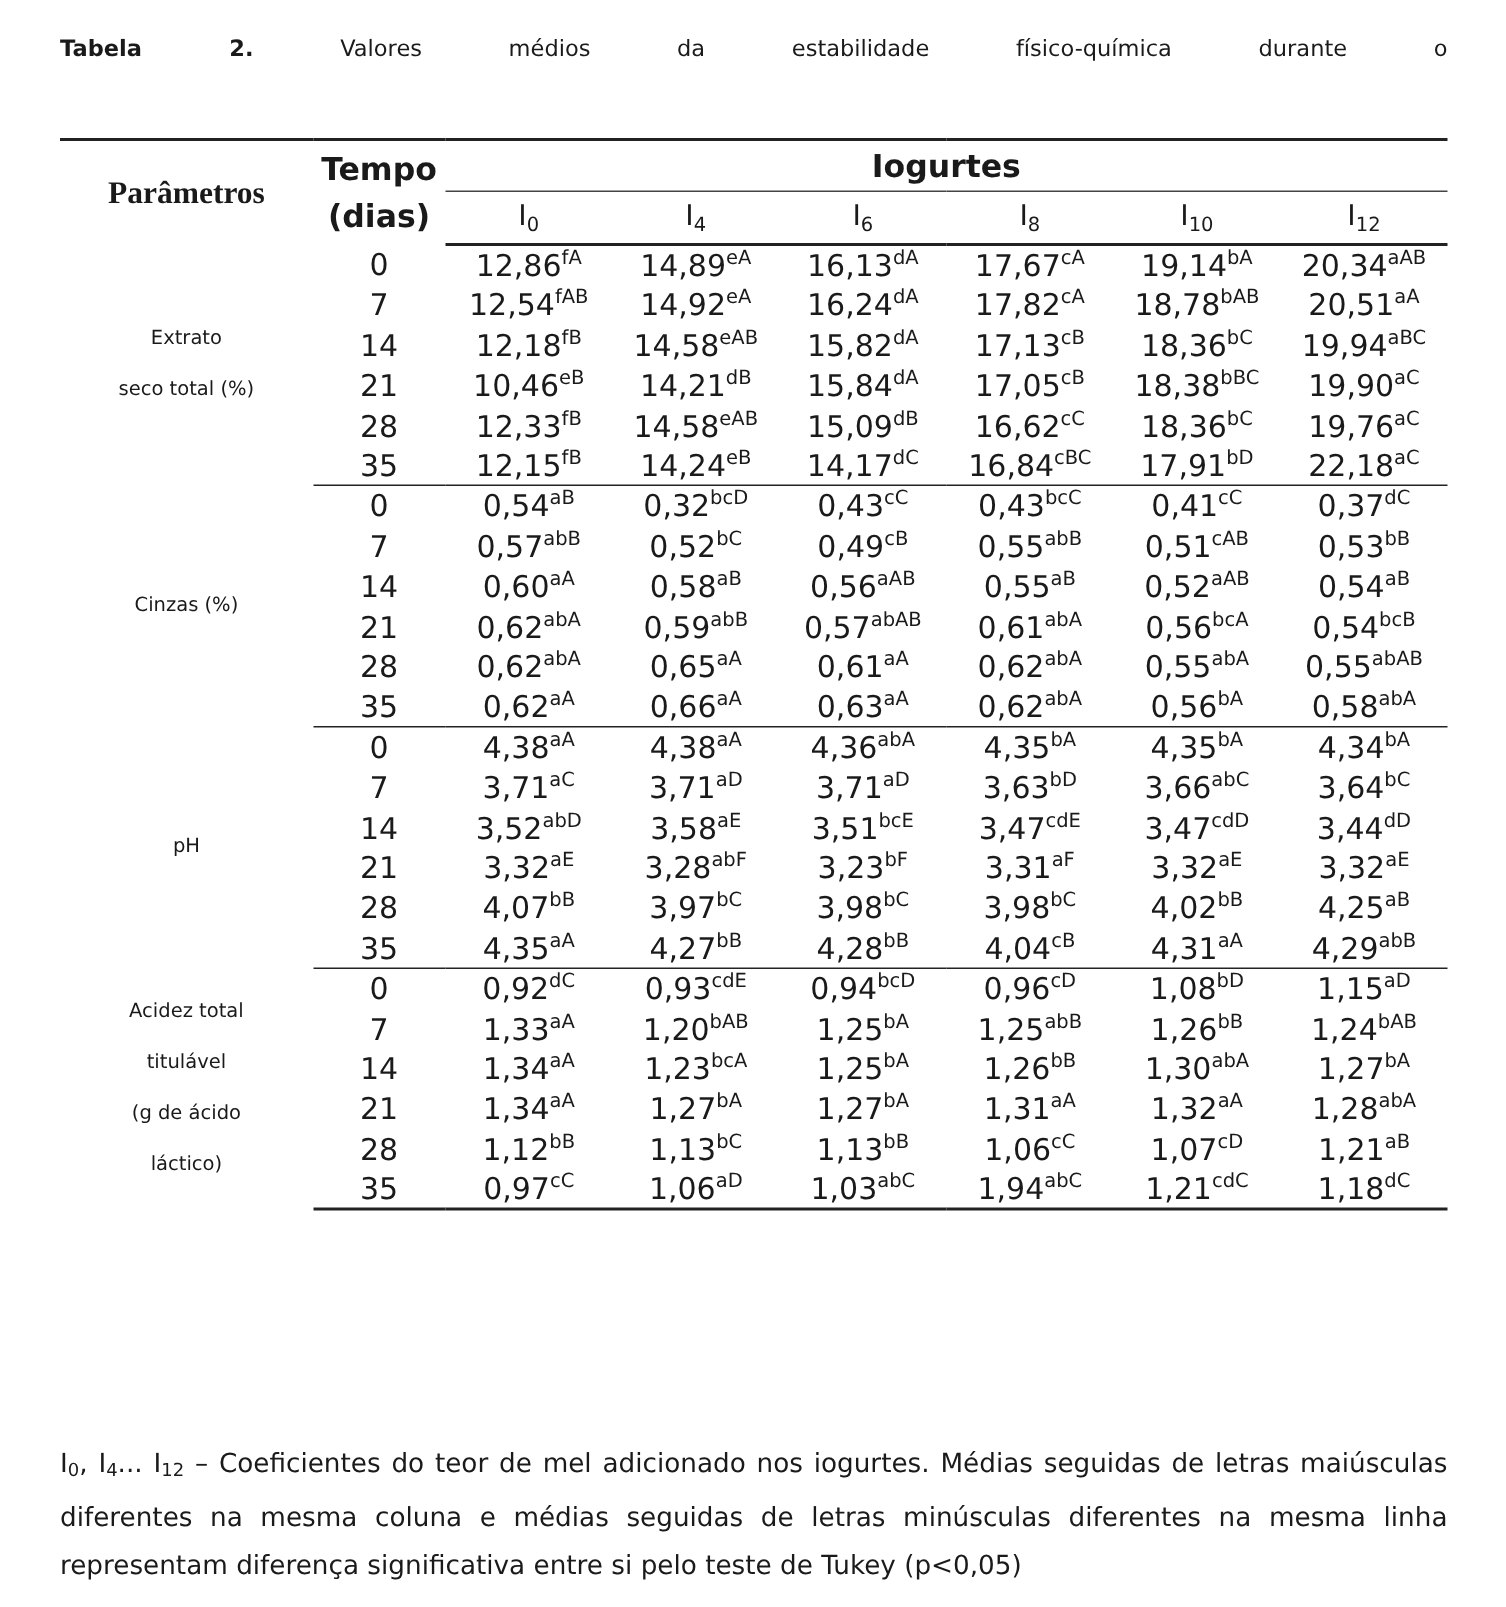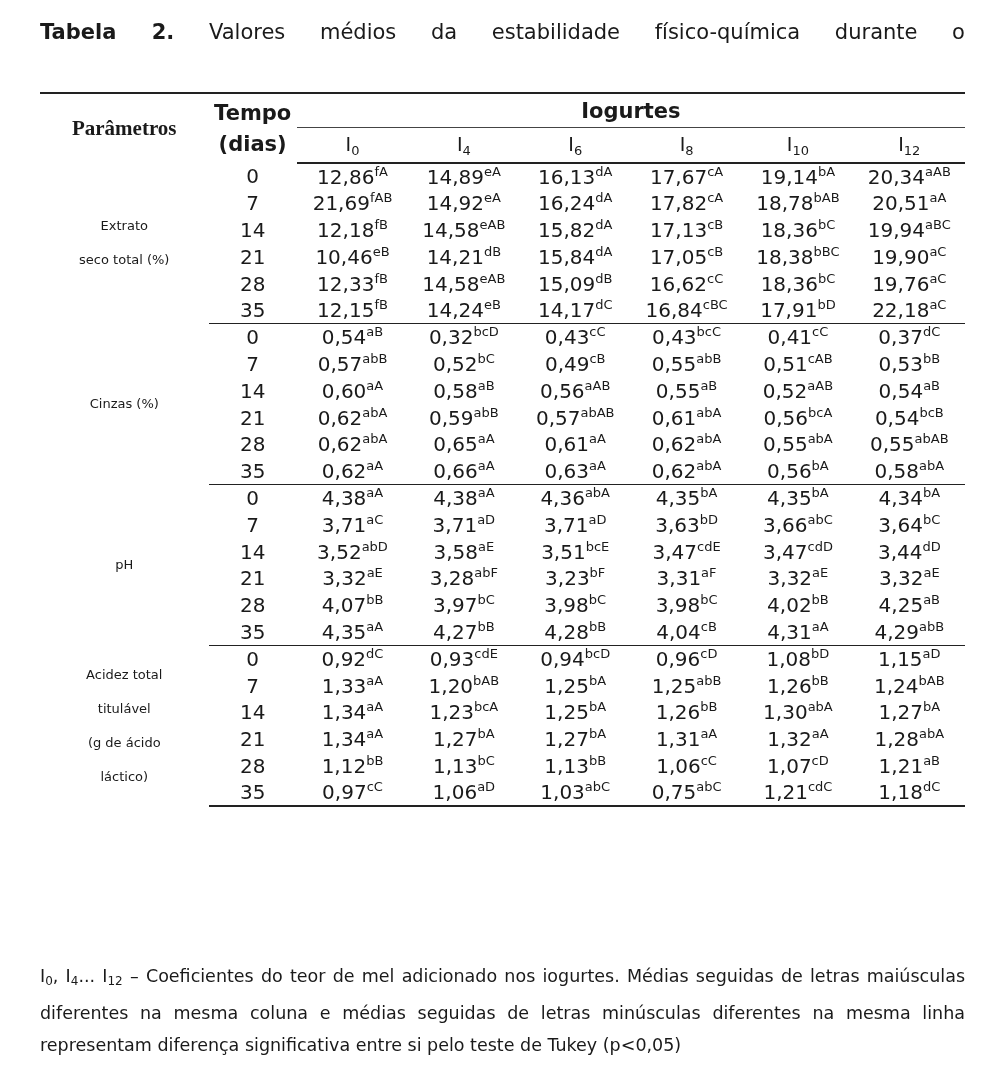--- a/index.html
+++ b/index.html
@@ -3,21 +3,21 @@
   <meta charset="utf-8">
   <style>
     html, body { margin: 0; padding: 0; background: #ffffff; }
     body {
       width: 1004px; height: 1071px; position: relative; overflow: hidden;
       font-family: "DejaVu Sans", "Liberation Sans", sans-serif;
       color: #1a1a1a;
     }
     .caption {
       position: absolute; left: 40px; top: 14px; width: 925px;
-      font-size: 21px; line-height: 36px; text-align: justify;
+      font-size: 15px; line-height: 36px; text-align: justify;
       text-align-last: left;
     }
     .caption .cap-label { font-weight: bold; }
     .caption .species { font-style: italic; }
     .caption .line1 { text-align: justify; text-align-last: justify; display: block; }
     .caption .line2 { display: block; }
 
     table.data {
       position: absolute; left: 40px; top: 92px; width: 925px;
       border-collapse: collapse; font-size: 19.5px;
@@ -79,21 +79,21 @@
         <td class="tempo">0</td>
         <td class="val"><span>12,86</span><sup>fA</sup></td>
         <td class="val"><span>14,89</span><sup>eA</sup></td>
         <td class="val"><span>16,13</span><sup>dA</sup></td>
         <td class="val"><span>17,67</span><sup>cA</sup></td>
         <td class="val"><span>19,14</span><sup>bA</sup></td>
         <td class="val"><span>20,34</span><sup>aAB</sup></td>
       </tr>
       <tr>
         <td class="tempo">7</td>
-        <td class="val"><span>21,69</span><sup>fAB</sup></td>
+        <td class="val"><span>12,54</span><sup>fAB</sup></td>
         <td class="val"><span>14,92</span><sup>eA</sup></td>
         <td class="val"><span>16,24</span><sup>dA</sup></td>
         <td class="val"><span>17,82</span><sup>cA</sup></td>
         <td class="val"><span>18,78</span><sup>bAB</sup></td>
         <td class="val"><span>20,51</span><sup>aA</sup></td>
       </tr>
       <tr>
         <td class="tempo">14</td>
         <td class="val"><span>12,18</span><sup>fB</sup></td>
         <td class="val"><span>14,58</span><sup>eAB</sup></td>
@@ -289,20 +289,20 @@
         <td class="val"><span>1,13</span><sup>bB</sup></td>
         <td class="val"><span>1,06</span><sup>cC</sup></td>
         <td class="val"><span>1,07</span><sup>cD</sup></td>
         <td class="val"><span>1,21</span><sup>aB</sup></td>
       </tr>
       <tr>
         <td class="tempo">35</td>
         <td class="val"><span>0,97</span><sup>cC</sup></td>
         <td class="val"><span>1,06</span><sup>aD</sup></td>
         <td class="val"><span>1,03</span><sup>abC</sup></td>
-        <td class="val"><span>0,75</span><sup>abC</sup></td>
+        <td class="val"><span>1,94</span><sup>abC</sup></td>
         <td class="val"><span>1,21</span><sup>cdC</sup></td>
         <td class="val"><span>1,18</span><sup>dC</sup></td>
       </tr>
     </tbody>
   </table>
 
 <div class="footnote" id="footnote"><span>I</span><sub>0</sub><span>, </span><span>I</span><sub>4</sub><span>... </span><span>I</span><sub>12</sub><span> – Coeficientes do teor de mel adicionado nos iogurtes. Médias seguidas de letras maiúsculas diferentes na mesma coluna e médias seguidas de letras minúsculas diferentes na mesma linha representam diferença significativa entre si pelo teste de Tukey (p&lt;0,05)</span></div>
 
 </body></html>

